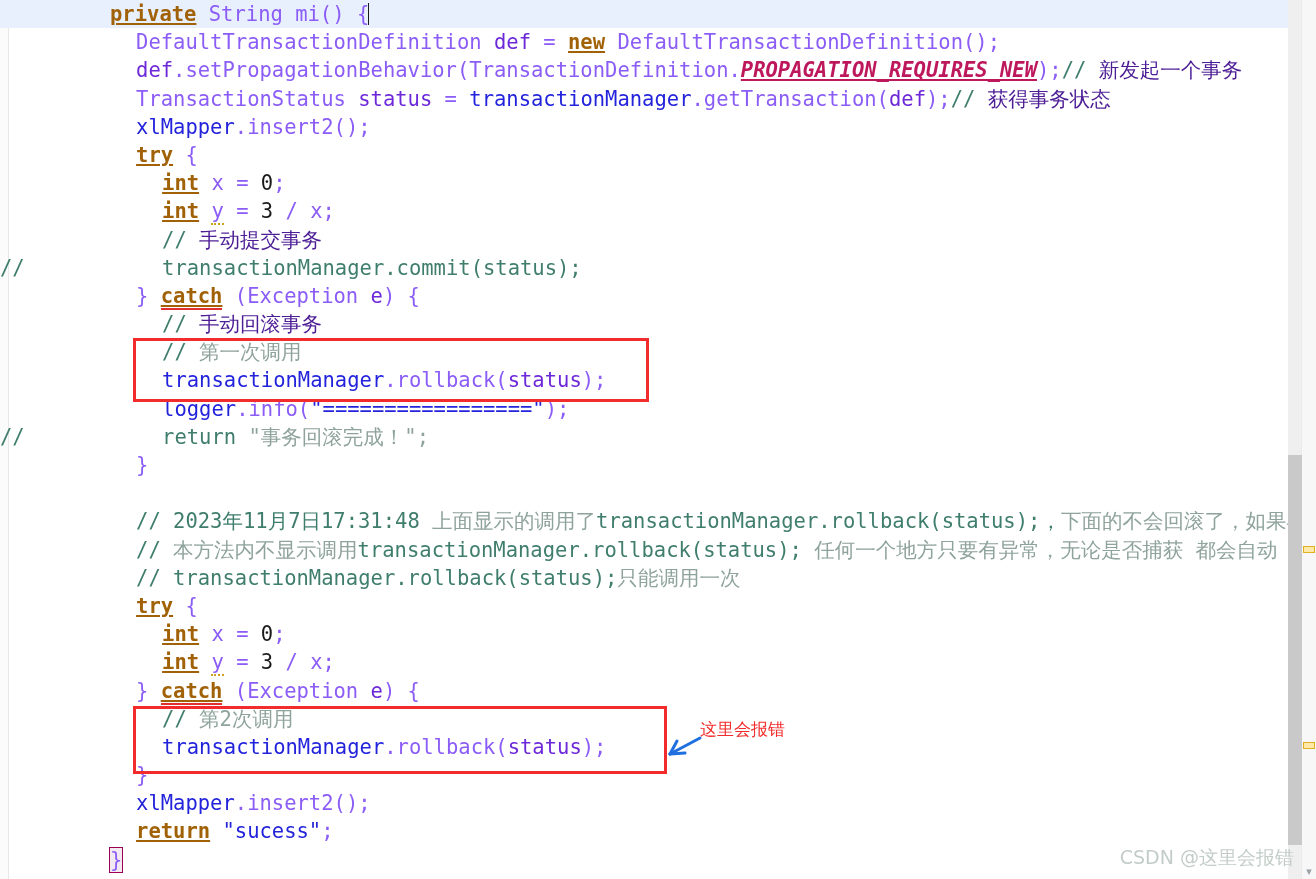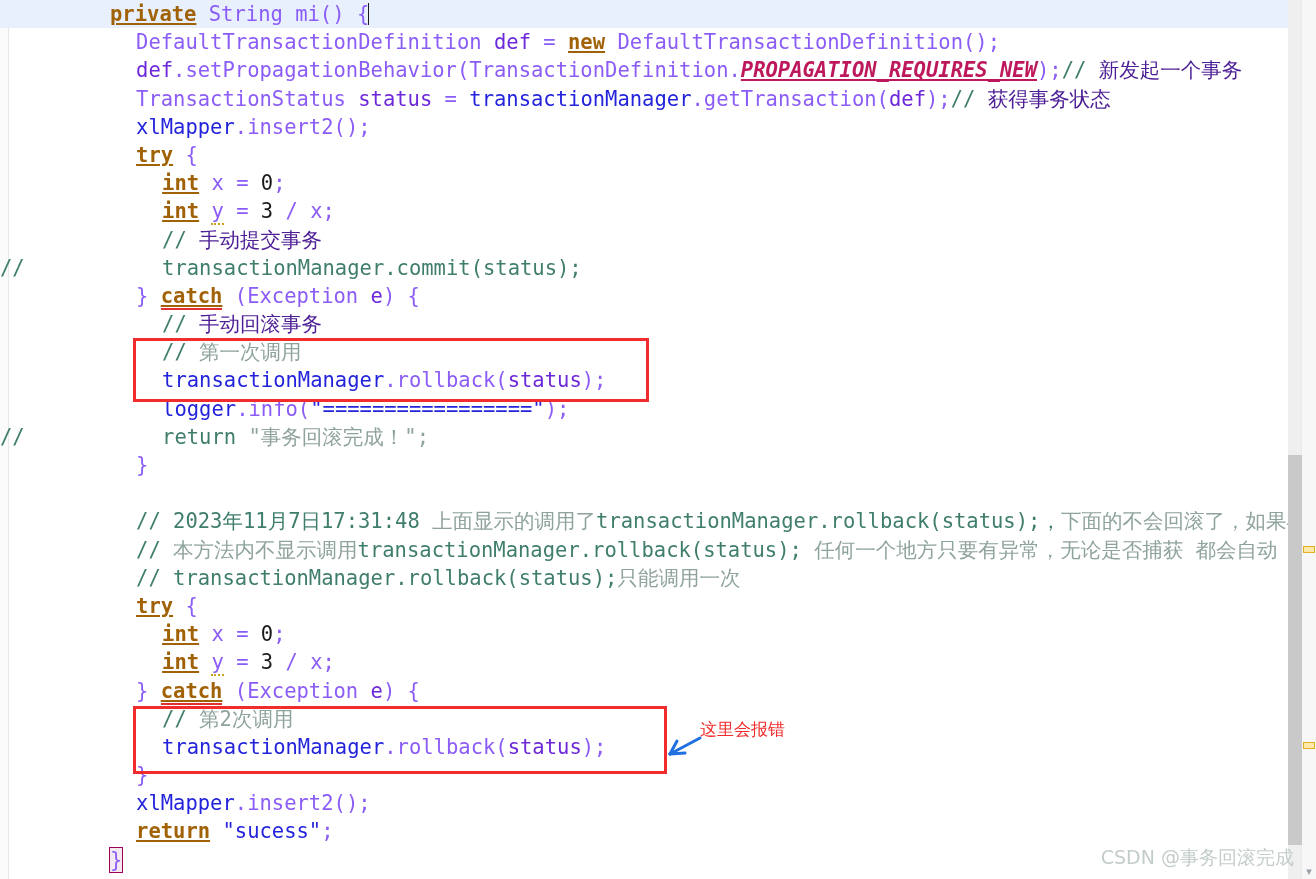--- a/index.html
+++ b/index.html
@@ -128,14 +128,14 @@
 
   <div class="sb-lane"></div>
   <div class="sb-track"></div>
   <div class="sb-thumb" id="sb-thumb" style="top: 455px; height: 390px;"></div>
   <div id="markers">
       <div class="marker" style="top: 546px;"></div>
       <div class="marker" style="top: 742px;"></div>
     </div>
   <div class="sb-down">▾</div>
 
-  <div class="watermark">CSDN @事务回滚完成</div>
+  <div class="watermark">CSDN @这里会报错</div>
 </div>
 
 </body></html>

